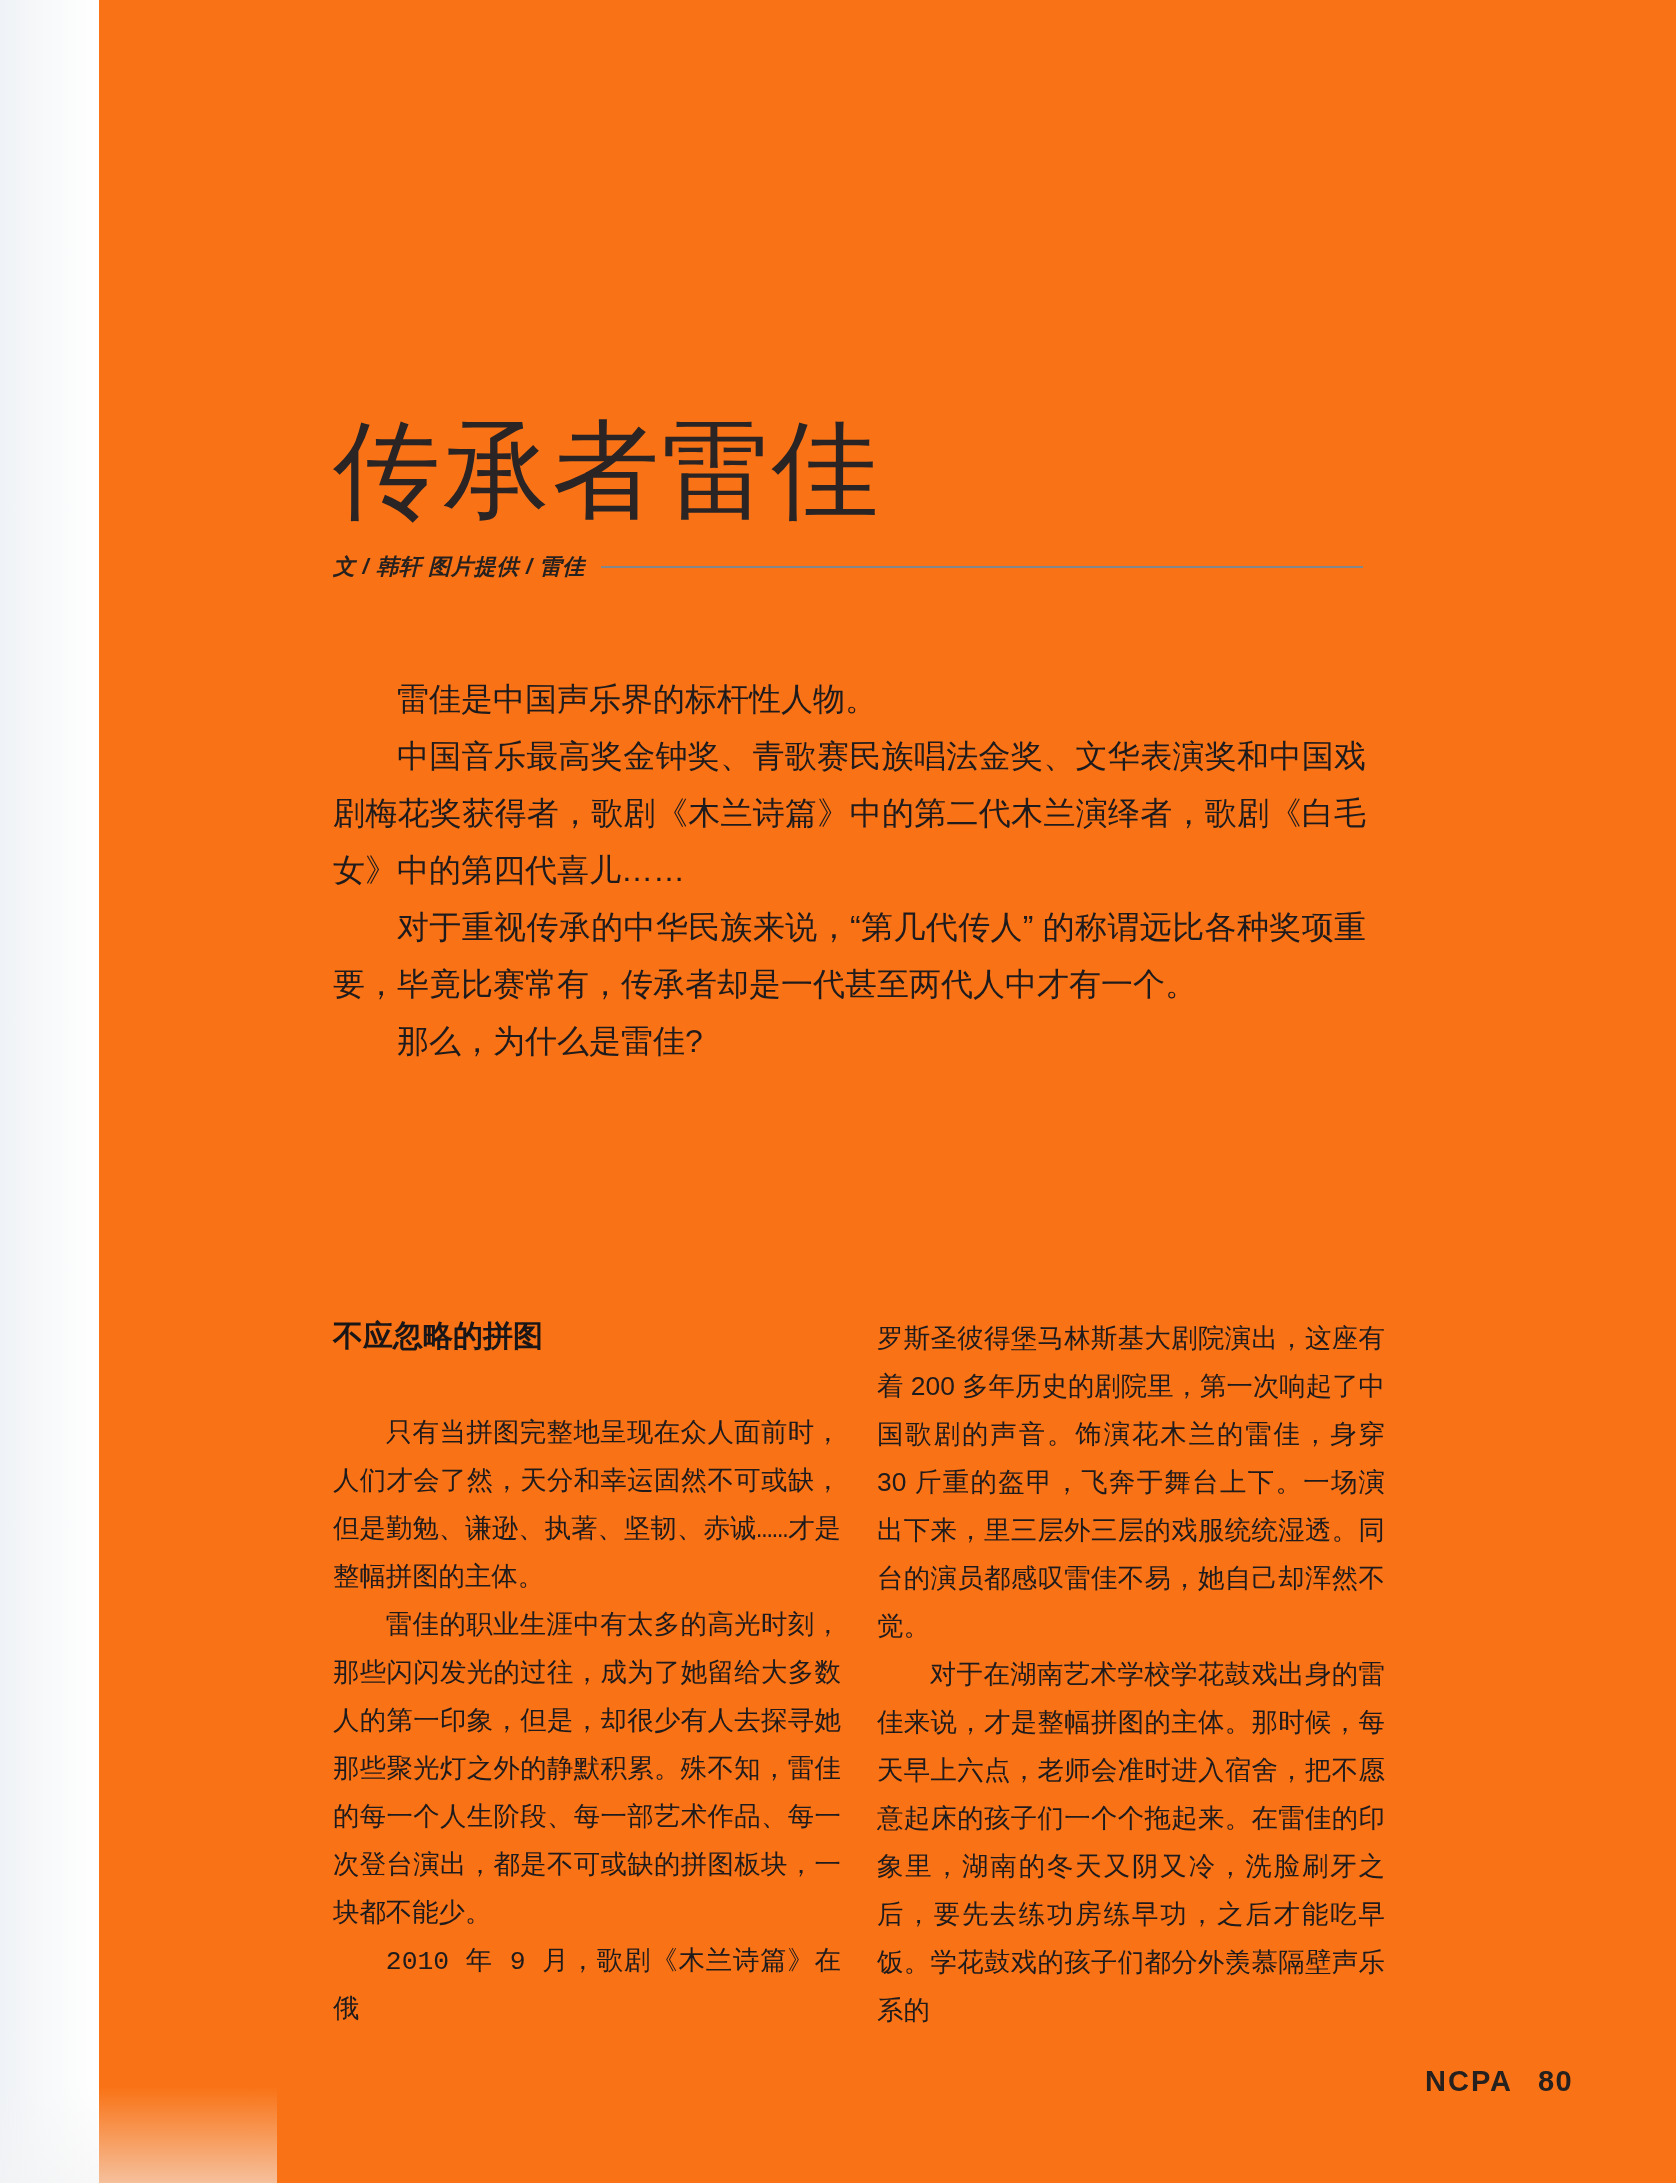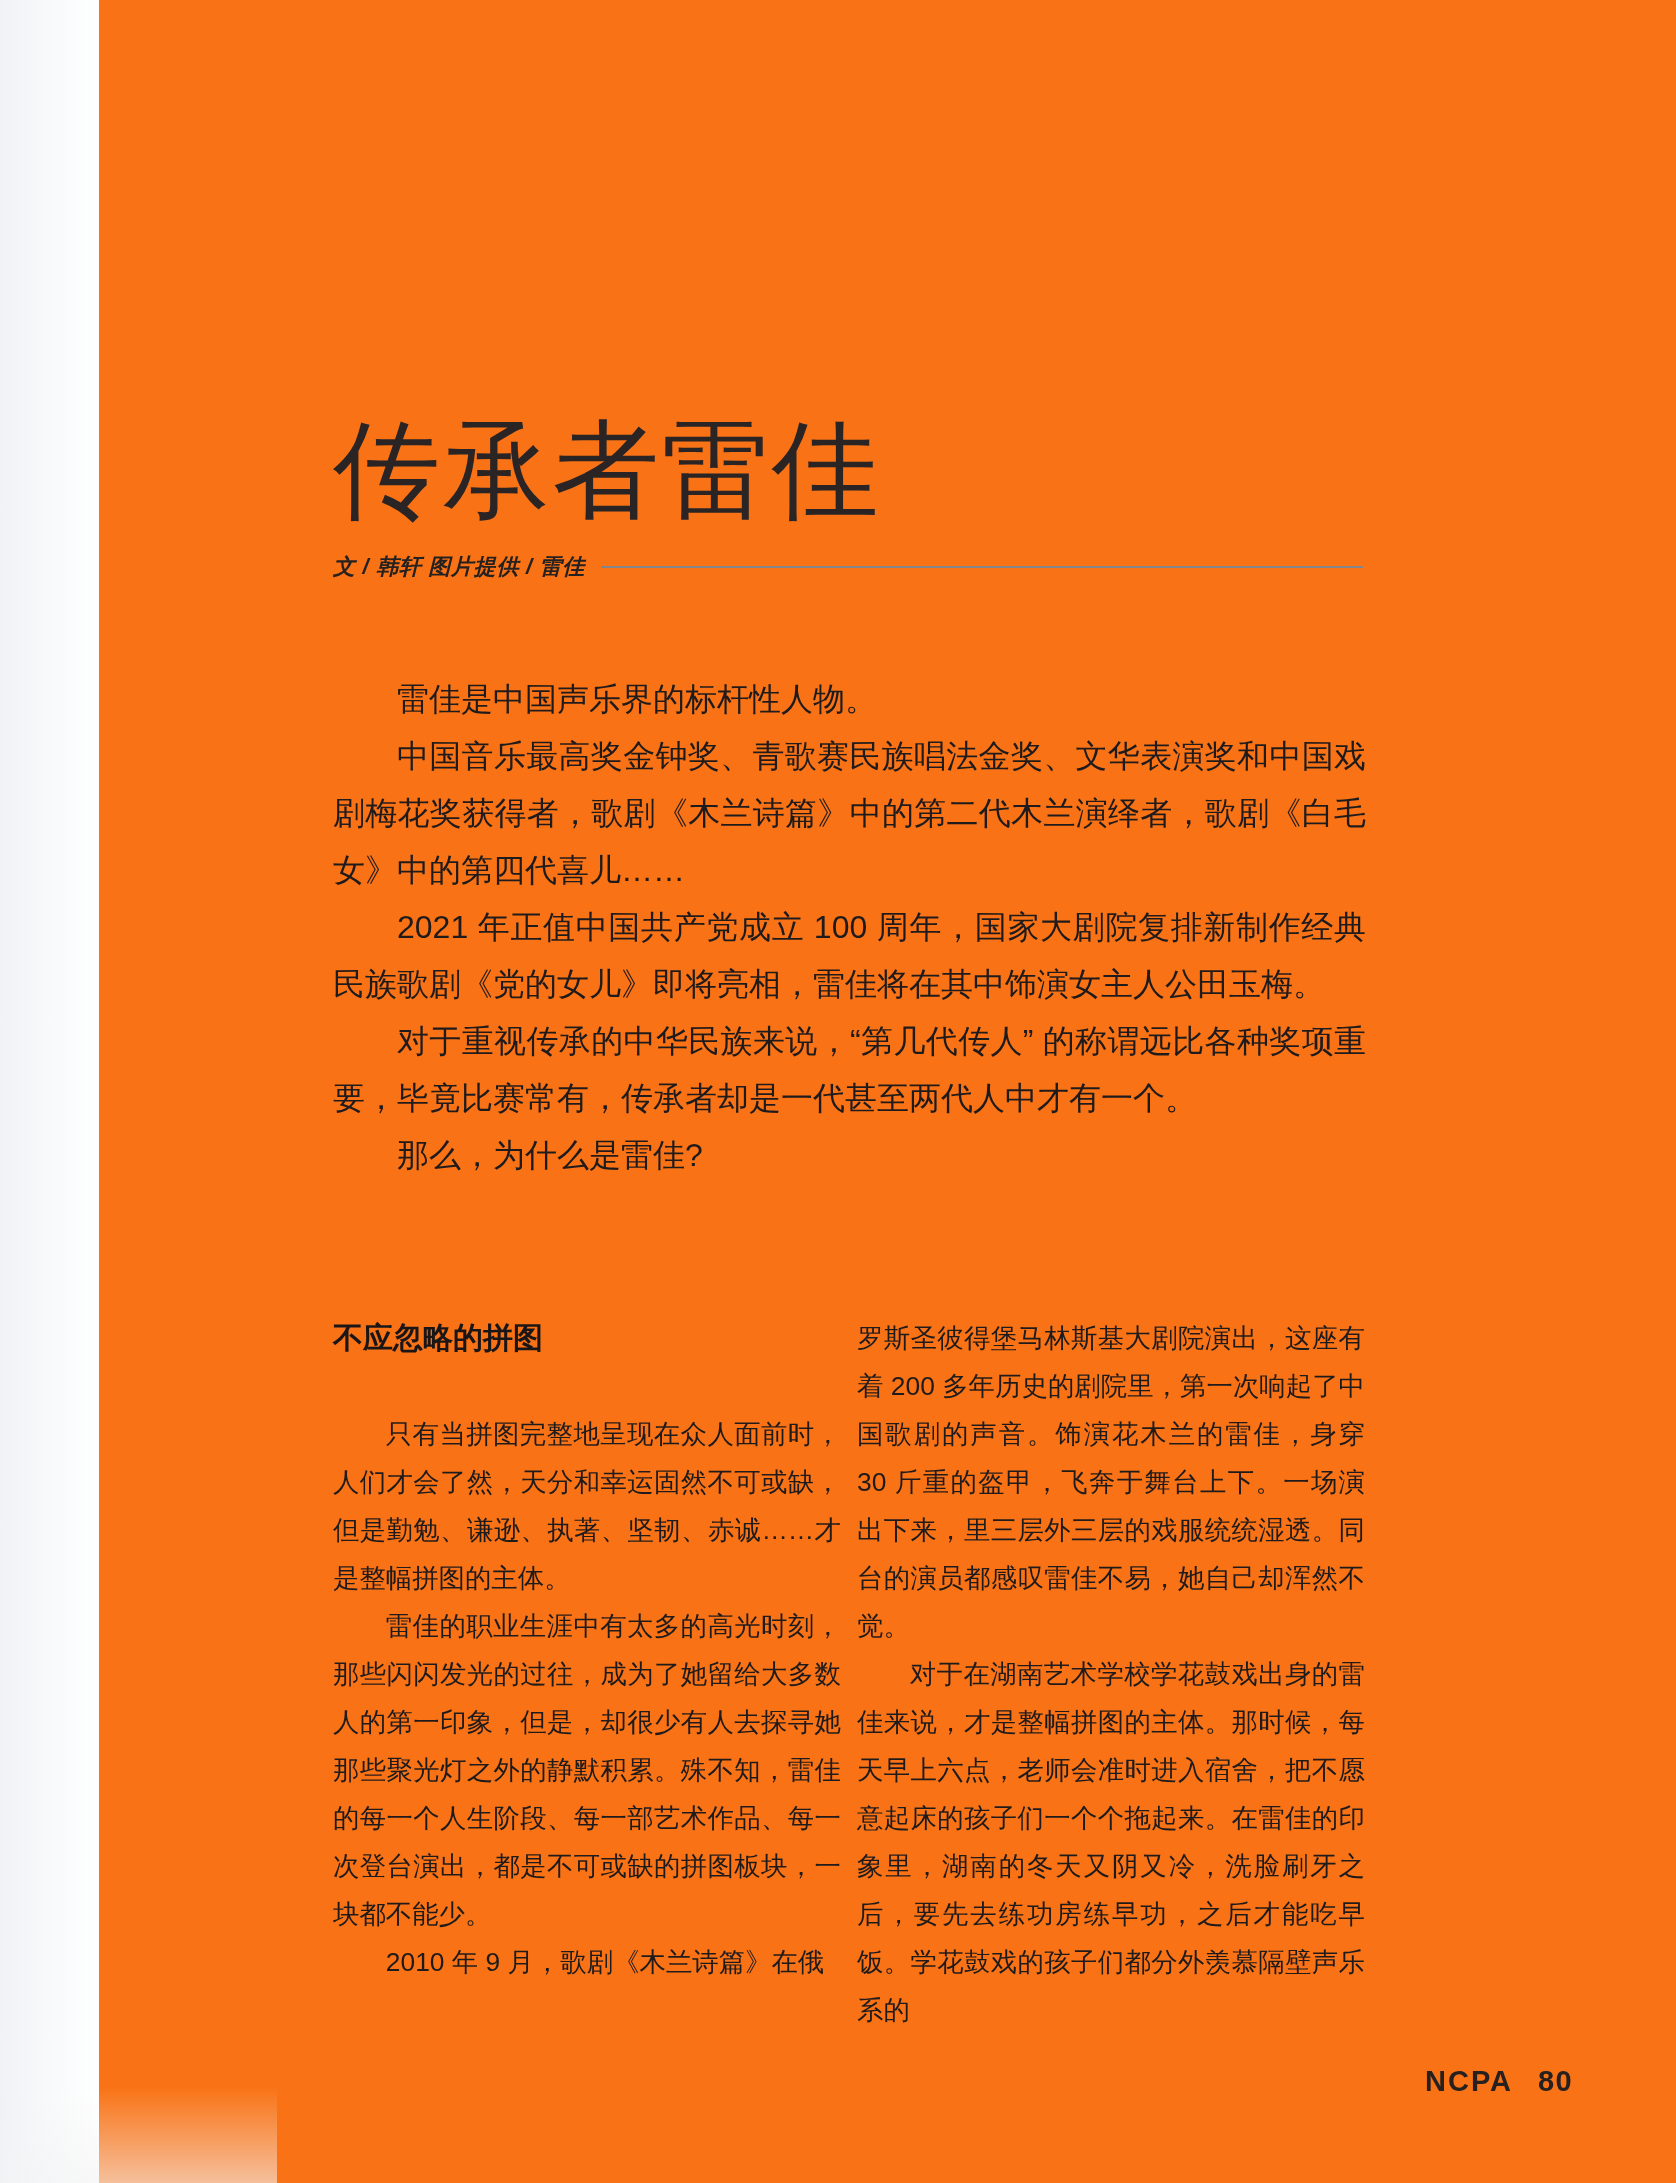--- a/index.html
+++ b/index.html
@@ -52,21 +52,21 @@
   .columns{
     position:absolute;left:333px;top:1314px;width:1053px;
     display:flex;
   }
   .col{
     width:508px;
     font-size:26.4px;line-height:48px;
     text-align:justify;
     color:#1f1b1c;
   }
-  .col-left{margin-right:16px;}
+  .col-left{margin-right:36px;font-family:Liberation Mono, monospace;}
   .section-heading{
     font-size:30px;line-height:48px;font-weight:700;
     color:#1a1617;
     margin:0 0 48px 0;
   }
   .col p{margin:0;text-indent:2em;}
   .col p.no-indent{text-indent:0;}
   .footer{
     position:absolute;left:1425px;top:2065px;
     font-size:29px;font-weight:700;color:#26211f;
@@ -86,21 +86,20 @@
   <h1 class="title">传承者雷佳</h1>
 
   <div class="byline-row">
     <span class="byline-text">文 / 韩轩  图片提供 / 雷佳</span>
     <span class="byline-rule"></span>
   </div>
 
   <div class="intro">
     <p>雷佳是中国声乐界的标杆性人物。</p>
     <p>中国音乐最高奖金钟奖、青歌赛民族唱法金奖、文华表演奖和中国戏剧梅花奖获得者，歌剧《木兰诗篇》中的第二代木兰演绎者，歌剧《白毛女》中的第四代喜儿……</p>
-    <p>2021 年正值中国共产党成立 100 周年，国家大剧院复排新制作经典民族歌剧《党的女儿》即将亮相，雷佳将在其中饰演女主人公田玉梅。</p>
     <p>对于重视传承的中华民族来说，“第几代传人” 的称谓远比各种奖项重要，毕竟比赛常有，传承者却是一代甚至两代人中才有一个。</p>
     <p>那么，为什么是雷佳?</p>
   </div>
 
   <div class="columns">
     <div class="col col-left">
       <h2 class="section-heading">不应忽略的拼图</h2>
       <p>只有当拼图完整地呈现在众人面前时，人们才会了然，天分和幸运固然不可或缺，但是勤勉、谦逊、执著、坚韧、赤诚……才是整幅拼图的主体。</p>
       <p>雷佳的职业生涯中有太多的高光时刻，那些闪闪发光的过往，成为了她留给大多数人的第一印象，但是，却很少有人去探寻她那些聚光灯之外的静默积累。殊不知，雷佳的每一个人生阶段、每一部艺术作品、每一次登台演出，都是不可或缺的拼图板块，一块都不能少。</p>
       <p>2010 年 9 月，歌剧《木兰诗篇》在俄</p>

